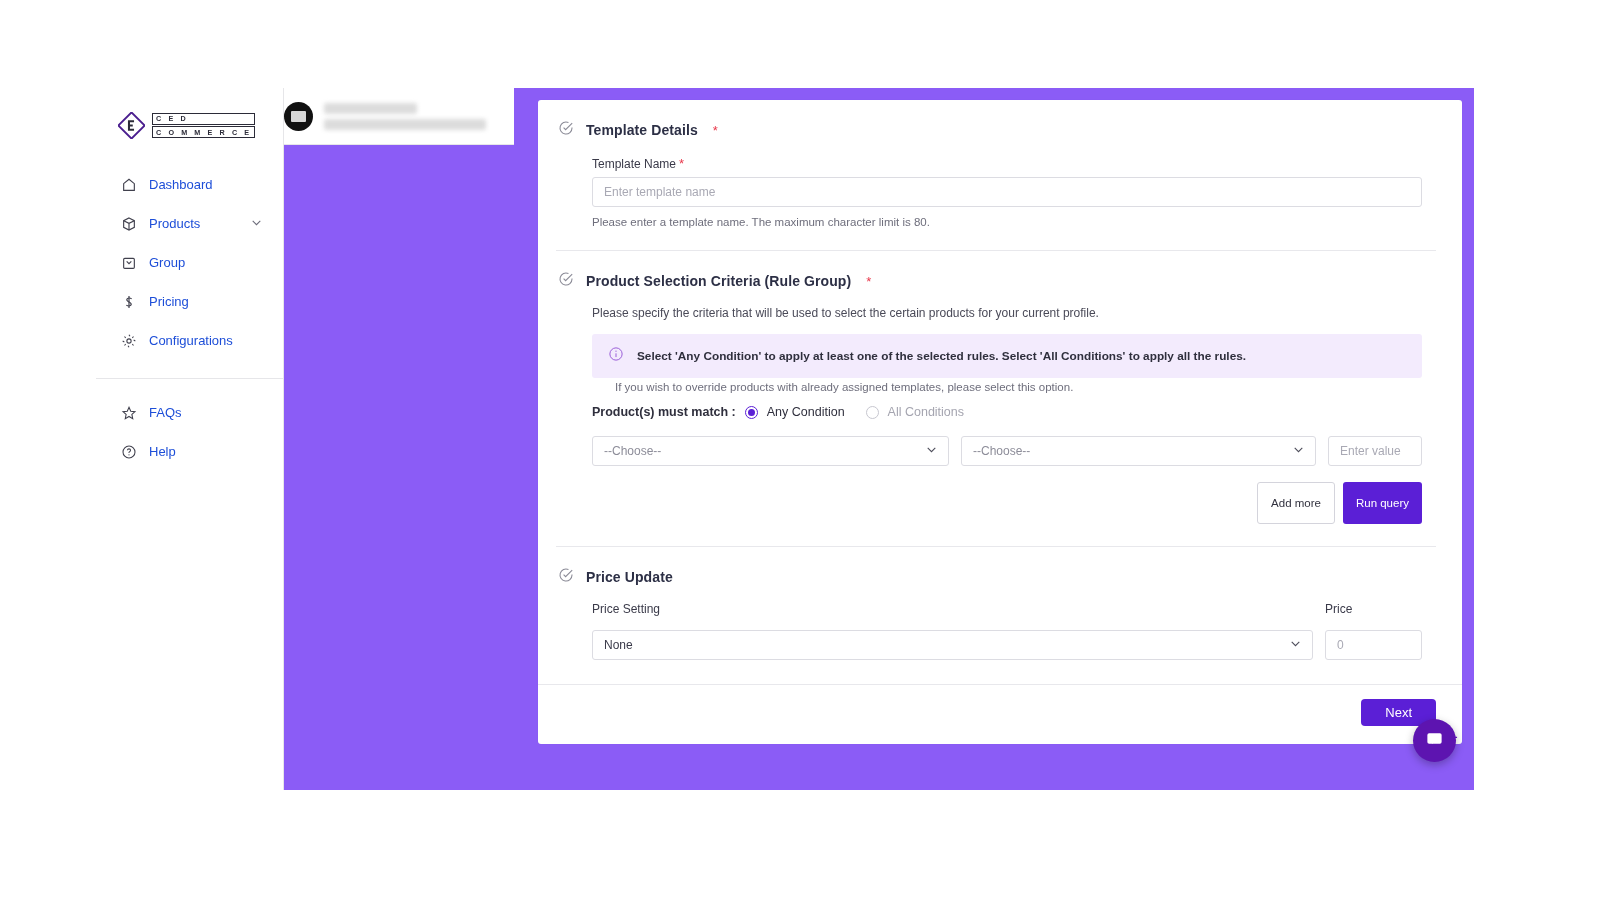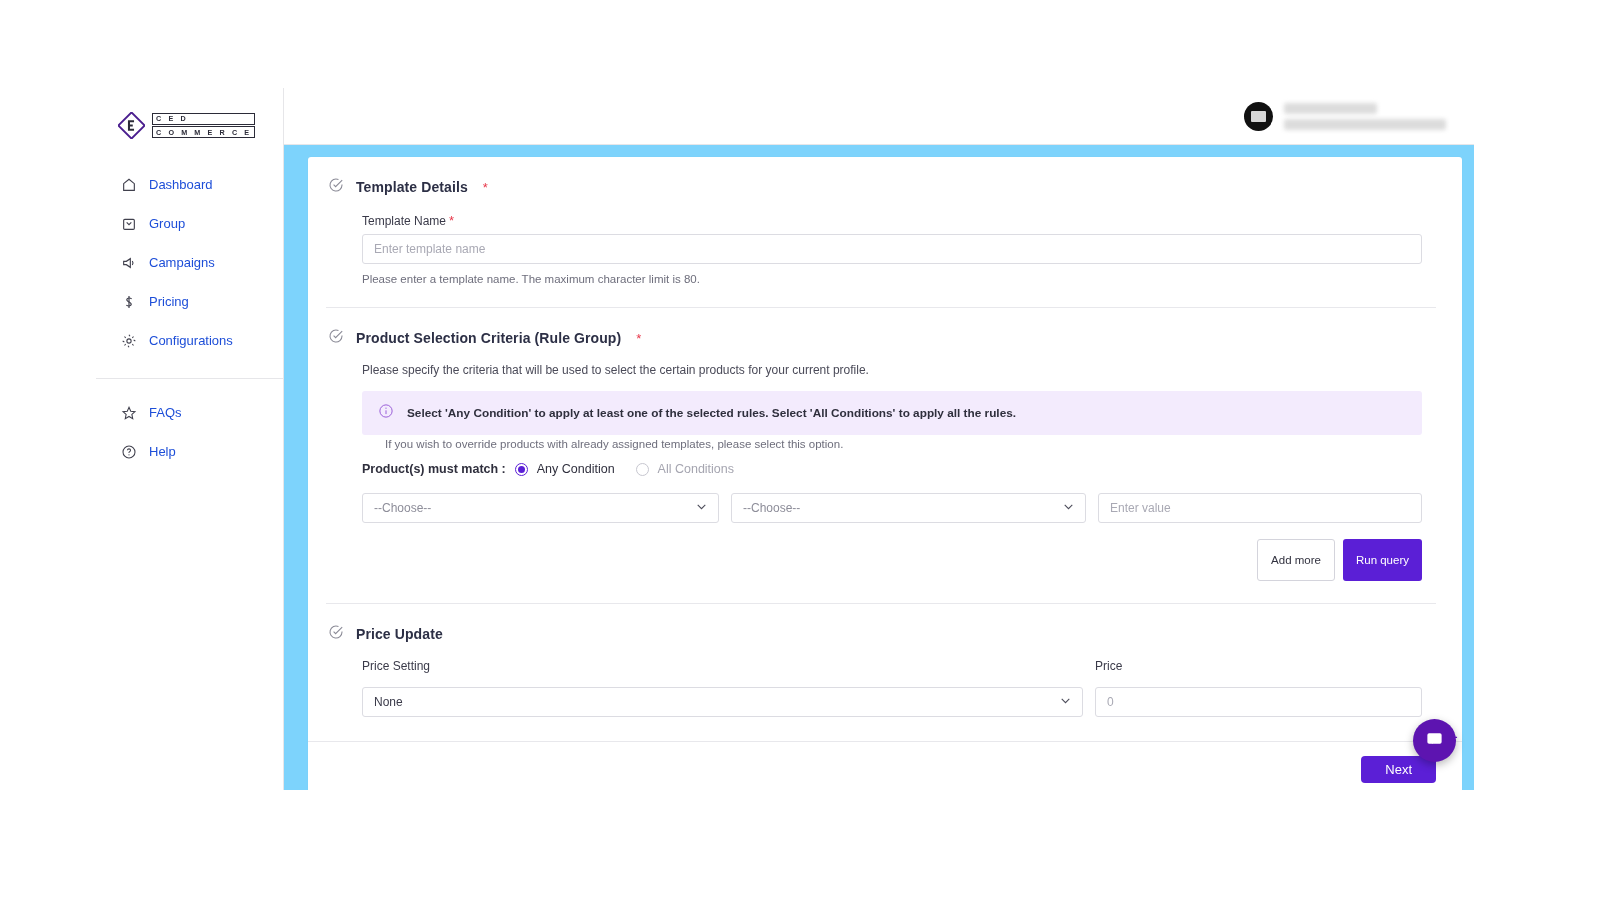--- a/index.html
+++ b/index.html
@@ -67,23 +67,23 @@
     background: #3c0a78;
   }
   .nav-item .chev { margin-left: auto; margin-right: 20px; }
   .nav-sep {
     height: 1px; background: #e6e6e9;
     margin: 18px 0 14px 0;
   }
 
   
   .main {
-    flex: 1; display: flex; flex-direction: column;
+    flex: 1; display: flex; flex-direction: row;
     min-width: 0;
-    background: #7dd3fc;
+    background: #8b5cf6;
   }
   .topbar {
     height: 57px;
     background: #ffffff;
     border-bottom: 1px solid #e6e6e9;
     display: flex; align-items: center; justify-content: flex-end;
     padding-right: 28px;
     flex: 0 0 57px;
   }
   .user-box { display: flex; align-items: center; gap: 11px; }
@@ -264,40 +264,45 @@
       <div class="nav-item">
         <span class="nico">
           <svg viewBox="0 0 24 24" width="16" height="16" fill="none" stroke="#40404d" stroke-width="1.7">
               <path d="M4 10 L12 3.5 L20 10 V20 H4 Z"></path>
             </svg>
         </span>
         <span>Dashboard</span>
       </div>
 
 
+      <div class="nav-item">
+        <span class="nico">
+          <svg viewBox="0 0 24 24" width="16" height="16" fill="none" stroke="#40404d" stroke-width="1.7">
+              <path d="M12 3 L20 7 V17 L12 21 L4 17 V7 Z"></path>
+              <path d="M4 7 L12 11 L20 7 M12 11 V21"></path>
+            </svg>
+        </span>
+        <span>Products</span>
+        <span class="chev">
+          <svg viewBox="0 0 24 24" width="13" height="13" fill="none" stroke="#6b6b79" stroke-width="2">
+              <path d="M5 9 L12 16 L19 9"></path>
+            </svg>
+        </span>
+      </div>
 
       <div class="nav-item">
         <span class="nico">
           <svg viewBox="0 0 24 24" width="16" height="16" fill="none" stroke="#40404d" stroke-width="1.7">
               <rect x="4" y="5" width="16" height="15" rx="1.6"></rect>
               <path d="M8.5 9.5 L12 13 L15.5 9.5"></path>
             </svg>
         </span>
         <span>Group</span>
       </div>
 
-      <div class="nav-item">
-        <span class="nico">
-          <svg viewBox="0 0 24 24" width="16" height="16" fill="none" stroke="#40404d" stroke-width="1.7">
-              <path d="M4 9.5 H8 L14 5.5 V18.5 L8 14.5 H4 Z"></path>
-              <path d="M17 9 Q19 12 17 15"></path>
-            </svg>
-        </span>
-        <span>Campaigns</span>
-      </div>
 
 
       <div class="nav-item">
         <span class="nico">
           <svg viewBox="0 0 24 24" width="16" height="16" fill="none" stroke="#40404d" stroke-width="1.8">
               <path d="M12 3 V21"></path>
               <path d="M16 7 Q12 5 9.5 7 Q7 9.5 12 12 Q17 14.5 14.5 17 Q12 19 8 17"></path>
             </svg>
         </span>
         <span>Pricing</span>

